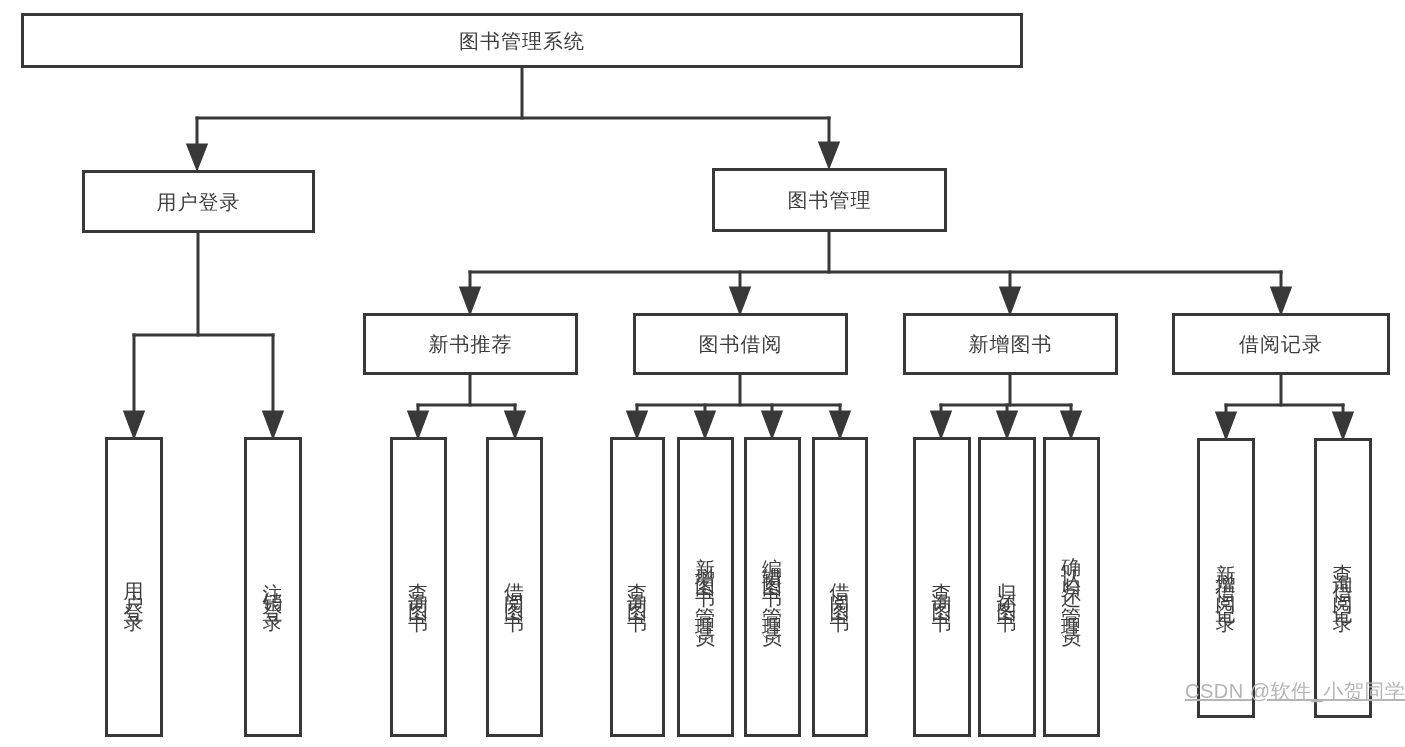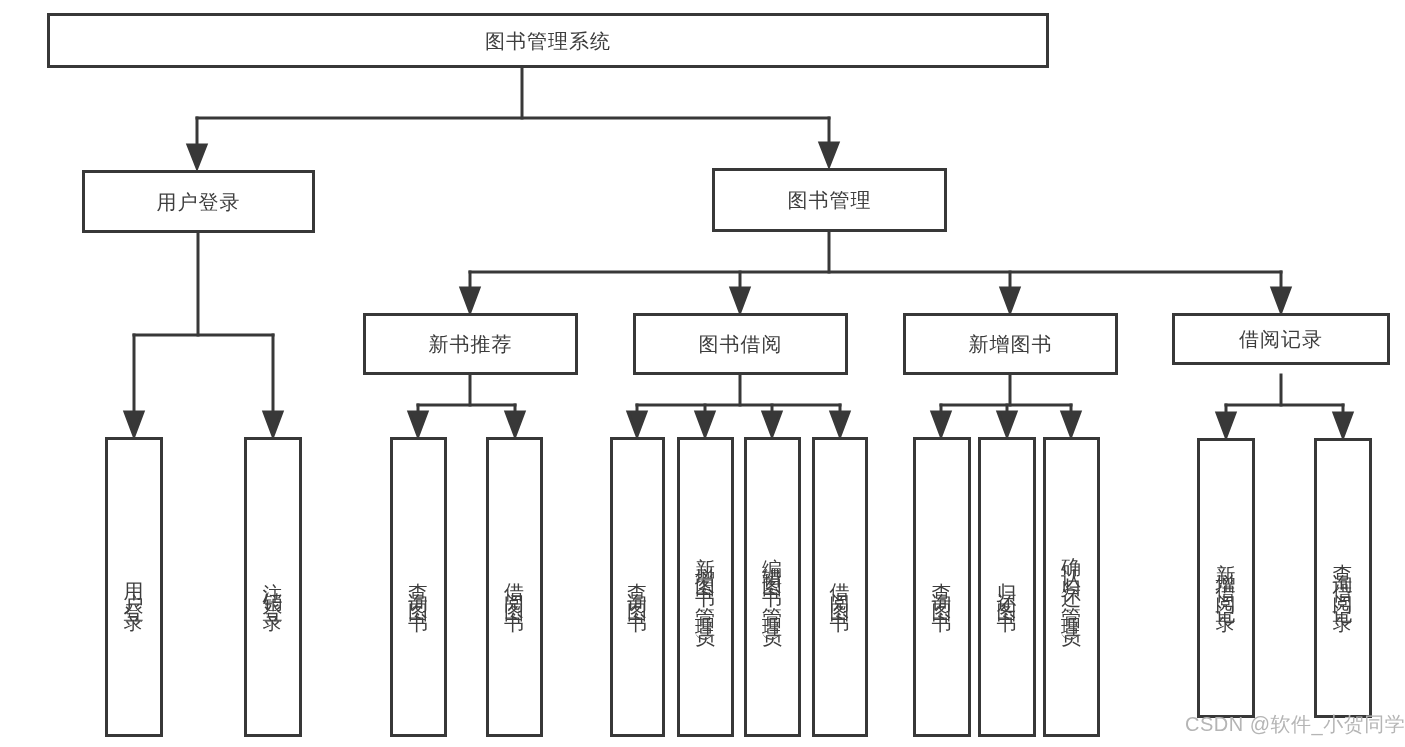--- a/index.html
+++ b/index.html
@@ -13,46 +13,46 @@
     border:3px solid #383838;background:#ffffff;
     display:flex;align-items:center;justify-content:center;
     color:#3d3d3d;font-size:20px;letter-spacing:1px;
     text-align:center;line-height:1.2;
   }
   .vnode{
     writing-mode:vertical-rl;text-orientation:mixed;
     letter-spacing:10px;font-size:20px;
   }
   
-  .n-root{left:21px;top:13px;width:1002px;height:55px;margin-left:26px;}
+  .n-root{left:21px;top:13px;width:1002px;height:55px;}
   
   .n-userLogin{left:82px;top:170px;width:233px;height:63px;}
   .n-bookMgmt{left:712px;top:168px;width:235px;height:64px;text-align:right;}
   
   .n-newBookRec{left:363px;top:313px;width:215px;height:62px;}
   .n-bookBorrow{left:633px;top:313px;width:215px;height:62px;}
   .n-currentBorrow{left:903px;top:313px;width:215px;height:62px;}
-  .n-borrowRecord{left:1172px;top:313px;width:218px;height:52px;}
+  .n-borrowRecord{left:1172px;top:313px;width:218px;height:62px;}
   
   .n-loginLeaf{left:105px;top:437px;width:58px;height:300px;}
   .n-logoutLeaf{left:244px;top:437px;width:58px;height:300px;}
   .n-queryBook1{left:390px;top:437px;width:57px;height:300px;}
   .n-borrowBook1{left:486px;top:437px;width:57px;height:300px;}
   .n-queryBook2{left:610px;top:437px;width:55px;height:300px;}
   .n-addBook{left:677px;top:437px;width:57px;height:300px;}
   .n-editBook{left:744px;top:437px;width:57px;height:300px;}
   .n-borrowBook2{left:812px;top:437px;width:56px;height:300px;}
   .n-queryBook3{left:913px;top:437px;width:58px;height:300px;}
   .n-returnBook{left:978px;top:437px;width:58px;height:300px;}
   .n-confirmReturn{left:1043px;top:437px;width:57px;height:300px;}
   .n-addRecord{left:1197px;top:438px;width:58px;height:280px;}
   .n-queryRecord{left:1314px;top:438px;width:58px;height:280px;}
   .watermark{
-    position:absolute;left:1185px;top:711px;width:212px;
-    color:#b5b5b5;font-size:20px;letter-spacing:0.5px;white-space:nowrap;
+    position:absolute;left:1185px;top:678px;width:212px;
+    color:#b5b5b5;font-size:20px;letter-spacing:0.5px;white-space:nowrap;text-decoration:underline;
   }
 </style>
 </head>
 <body>
 
 <div class="canvas">
 
   <svg class="connectors" width="1405" height="747" viewBox="0 0 1405 747">
     <g stroke="#383838" stroke-width="3" fill="#383838" stroke-linecap="square">
 

